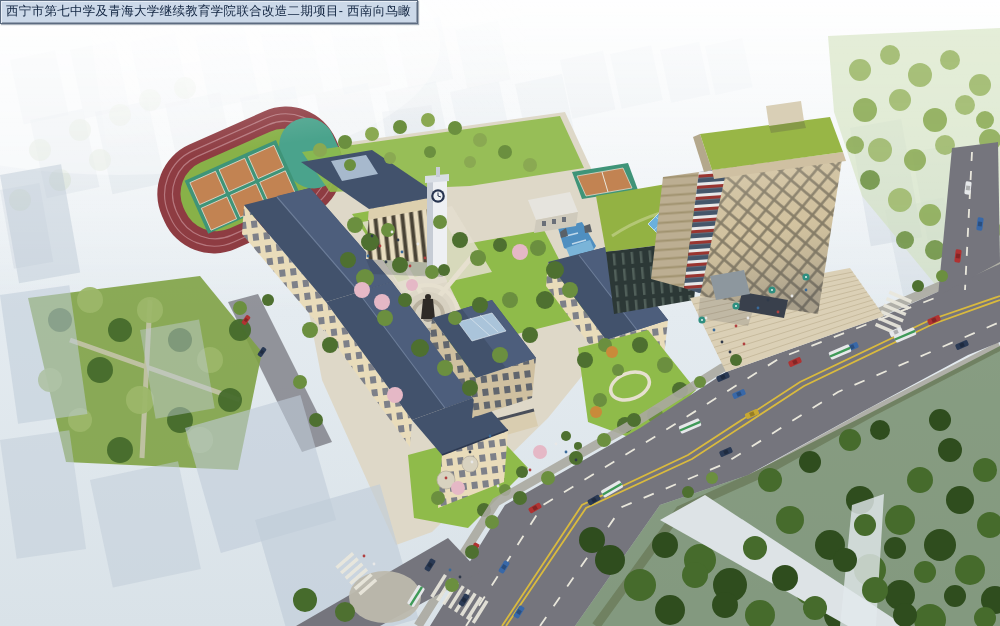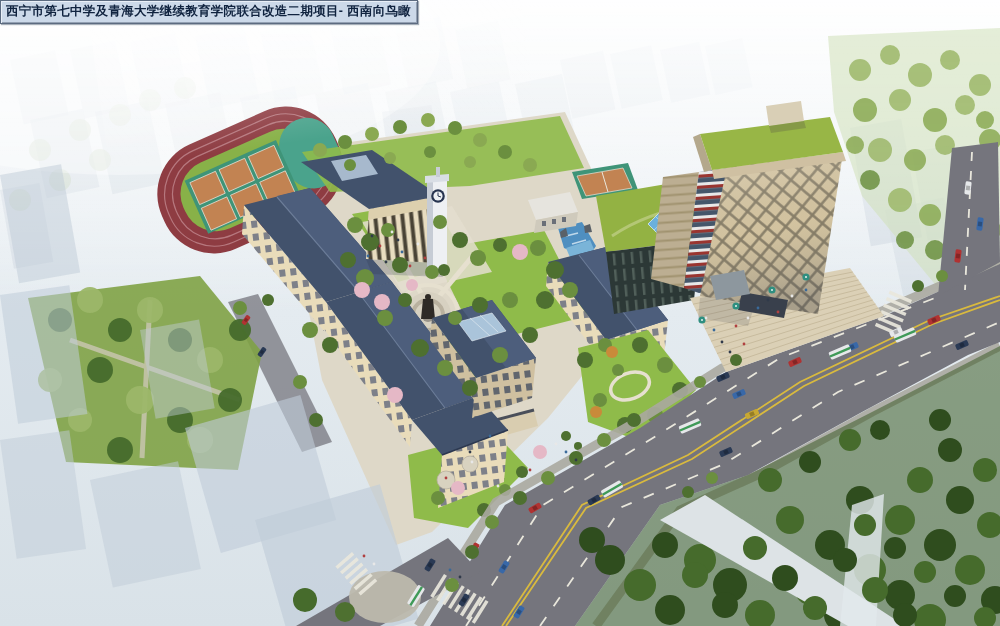--- a/index.html
+++ b/index.html
@@ -2,21 +2,21 @@
 <html style="--fog_top: #f3f6f8; --fog_mid: #e4ebf0; --fog_low: #dbe4ea; --ghost_blue: #c0ccd8; --ghost_white: #e2e8ec; --haze_tree: #bac9ad; --track_red: #8e3c42; --lane_line: #c89298; --infield_green: #88b148; --court_orange: #c28352; --court_teal: #3f9478; --end_teal: #4aa38c; --roof_slate: #42526c; --roof_light: #55678336; --roof_ridge: #6c7d99; --skylight_blue: #aac4da; --facade_cream: #e9dcba; --facade_shade: #cfc0a0; --window_dark: #676c78; --lawn_green: #8fbb4a; --path_beige: #e6e0cf; --ground_base: #ded8c8; --plaza_light: #e4decf; --tree_green: #6b8f3f; --tree_dark: #4e7030; --tree_light: #8aa952; --forest_dark: #2f4d1e; --forest_mid: #466b2c; --park_tree: #9cb769; --blossom_pink: #e5b8c6; --autumn_orange: #c98a3a; --road_gray: #75757d; --yellow_line: #d9ba3e; --marking_white: #e9e7dc; --sidewalk: #aaa9a0; --corner_plaza: #bdb9ad; --tower_beige: #d5c5a1; --tower_grid: #857c66; --tower_side: #bcae92; --tower_roof_green: #98b646; --corner_red: #9a3530; --corner_white: #e8e8e8; --corner_glass: #45566a; --podium_dark: #2c3836; --glass_blue: #6ab0dd; --stairs_beige: #dbd0b6; --strip_white: #dde3e6; --water_blue: #4f8fc0; --statue_dark: #2e2a26; --clock_tower_white: #eef0f3; --clock_face_navy: #273450; --car_red: #b03232; --car_blue: #3868a8; --car_navy: #2a3a55; --car_white: #e6e8ea; --car_yellow: #c8a832; --bus_green: #3f9a58; --title_bg: #ccd9e9; --title_text: #10233f; --title_border: #5c6b80;"><head>
 <meta charset="utf-8">
 <style>
   html,body{margin:0;padding:0;background:#e7edf1;}
   #stage{position:relative;width:1000px;height:626px;overflow:hidden;background:#e7edf1;
          font-family:"Liberation Sans","DejaVu Sans",sans-serif;}
   #stage svg{position:absolute;left:0;top:0;}
   .title-box{position:absolute;left:0;top:0;z-index:10;background:var(--title_bg,#ccd9e9);
     color:var(--title_text,#10233f);border:1px solid var(--title_border,#5c6b80);
     box-shadow:inset 1px 1px 0 #e9eff7, inset -1px -1px 0 #93a0b2, 1px 1px 1px rgba(80,95,115,.5);
-    padding:2px 6px 3px 5px;font-size:12.5px;font-weight:700;letter-spacing:.3px;white-space:nowrap;}
+    padding:2px 6px 3px 5px;font-size:12.5px;font-weight:400;letter-spacing:.3px;white-space:nowrap;}
   
   .trackR{fill:var(--track_red)} .laneL{stroke:var(--lane_line);fill:none}
   .infield{fill:var(--infield_green)} .courtO{fill:var(--court_orange);stroke:#e9e4da;stroke-width:.7}
   .courtT{fill:var(--court_teal)} .endT{fill:var(--end_teal)}
   .roof{fill:var(--roof_slate)}
   .lawn{fill:var(--lawn_green)} .ground{fill:var(--ground_base)}
   .path{stroke:var(--path_beige);fill:none} .plaza{fill:var(--plaza_light)}
   .road{fill:var(--road_gray)} .yl{stroke:var(--yellow_line);fill:none}
   .wl{stroke:var(--marking_white);fill:none} .sw{stroke:var(--sidewalk);fill:none}
   .ghost{fill:var(--ghost_blue)} .gwhite{fill:var(--ghost_white)} .twrRoof{fill:var(--tower_roof_green)}

